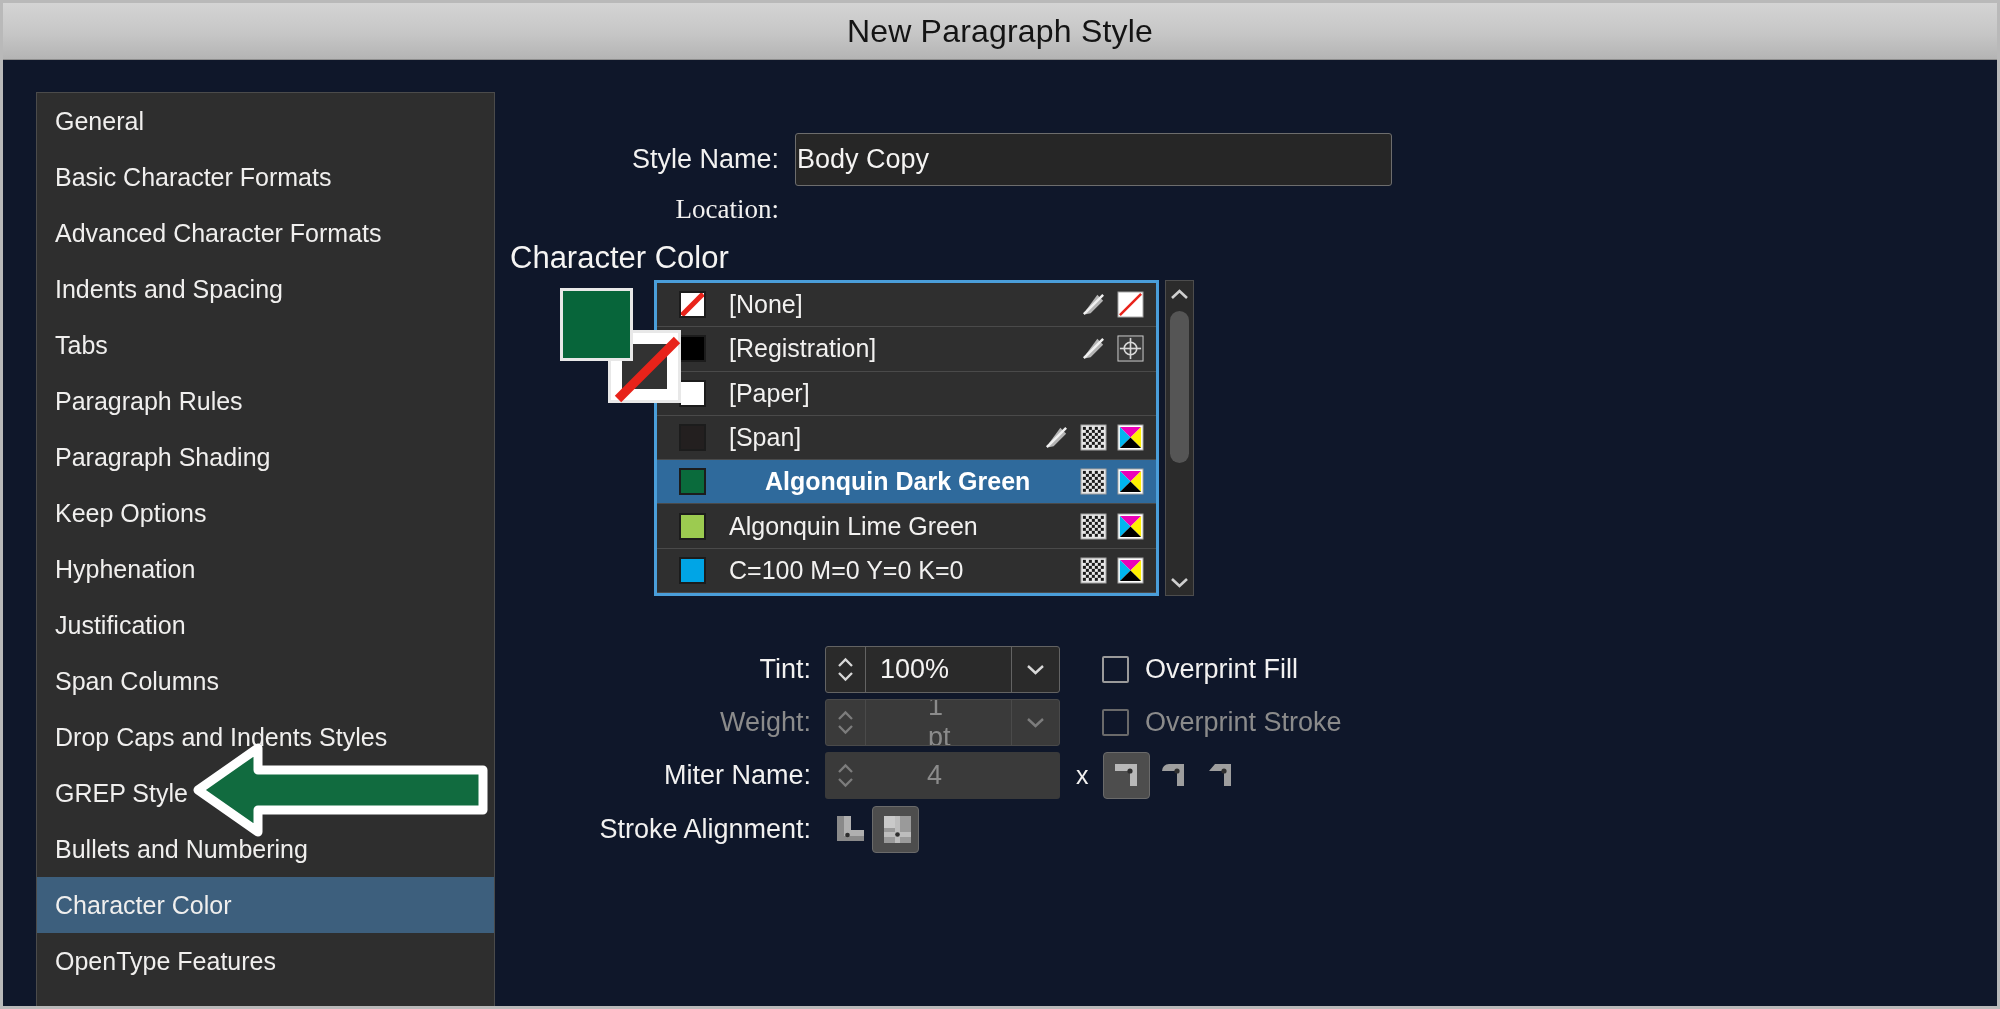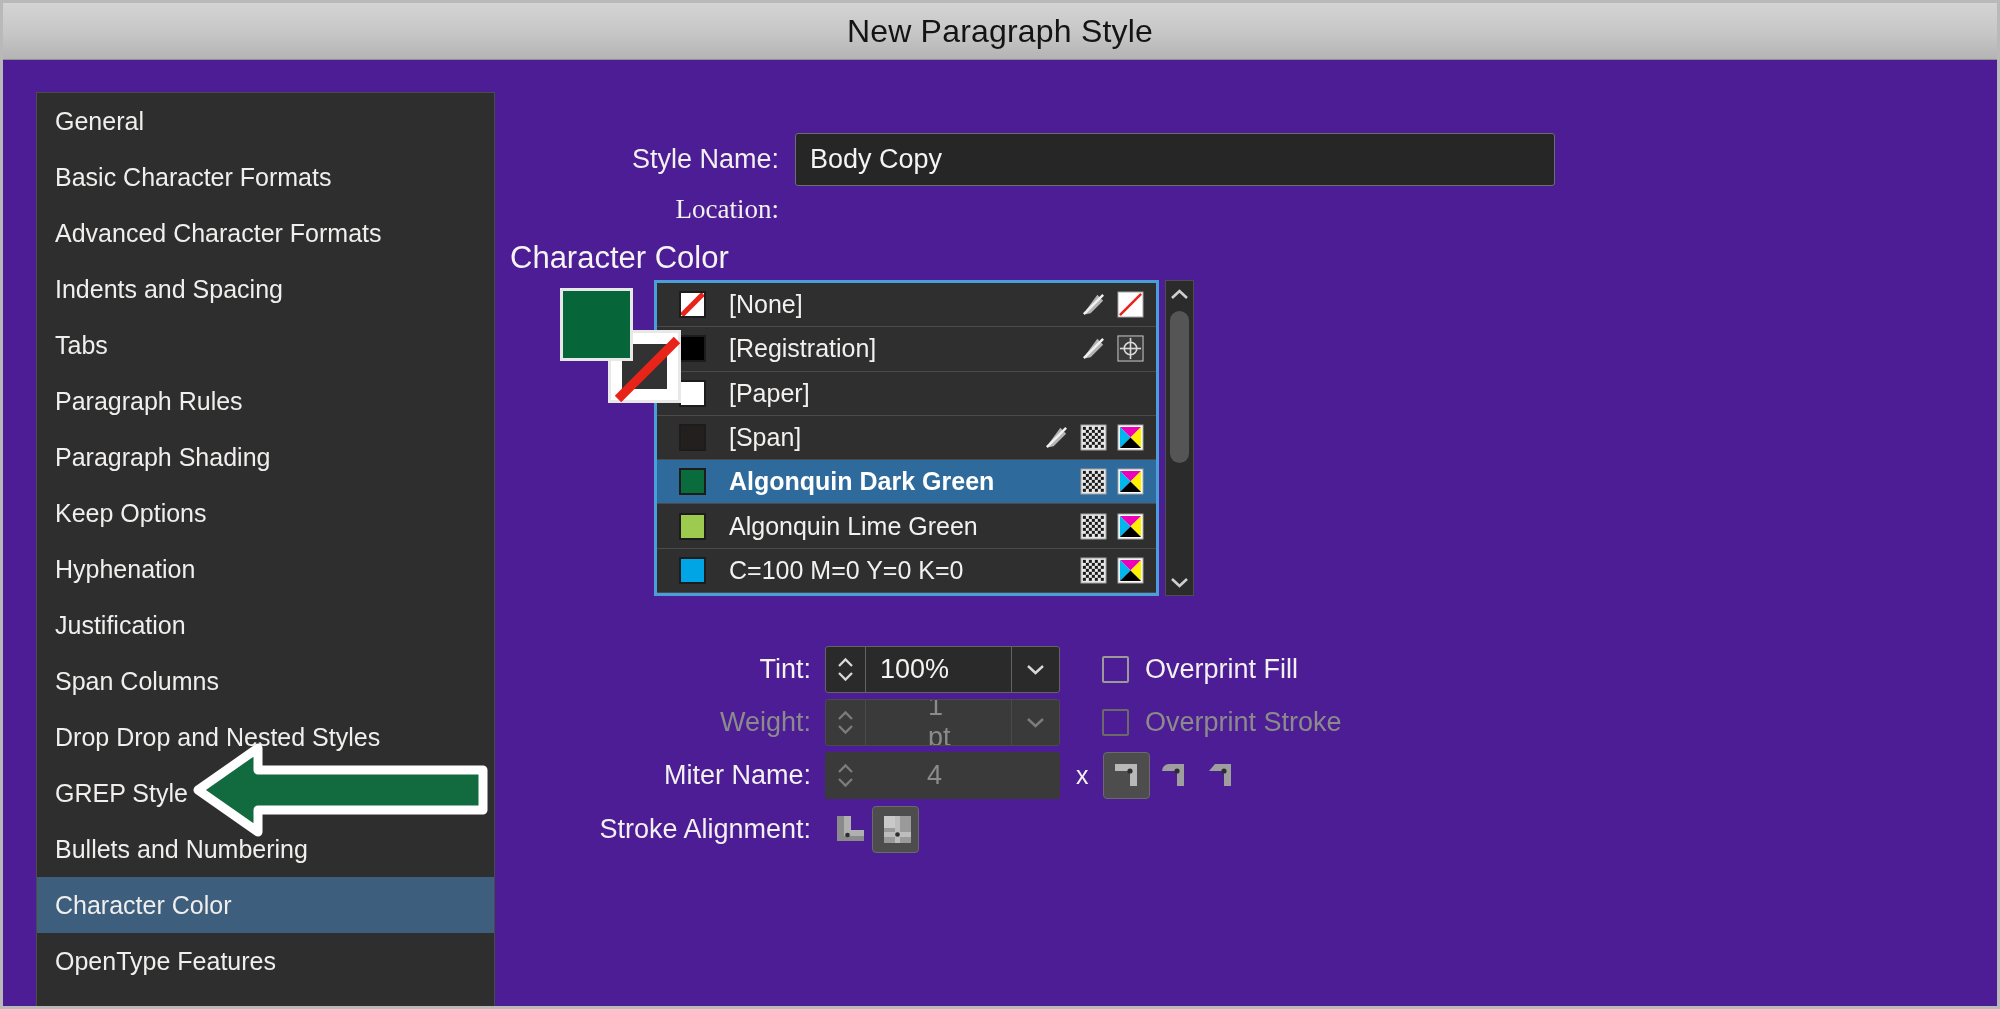--- a/index.html
+++ b/index.html
@@ -26,21 +26,21 @@
     display: flex; align-items: center; justify-content: center;
   }
   .titlebar-text {
     font-size: 32px; color: #141414; letter-spacing: .2px;
   }
 
   
   .body-area {
     position: absolute; left: 0; top: 57px;
     width: 1994px; height: 946px;
-    background: #4c1d95;
+    background: #0f172a;
   }
 
   
   .sidebar {
     position: absolute; left: 33px; top: 32px;
     width: 459px; height: 920px;
     background: #2e2e2e;
     border: 1px solid #4b4b4b;
     border-bottom: none;
     overflow: hidden;
@@ -64,26 +64,26 @@
     position: absolute; left: 0; top: 40px;
     width: 1340px; height: 54px;
     display: flex; align-items: center;
   }
   .lbl-stylename {
     width: 300px; text-align: right;
     font-size: 27px; color: #f2f1f0;
     padding-right: 16px;
   }
   .input-stylename {
-    width: 760px; height: 53px;
+    width: 597px; height: 53px;
     background: #262626;
     border: 1px solid #6d6d6d;
     border-radius: 3px;
     display: flex; align-items: center;
-    padding-left: 14px;
+    padding-left: 1px;
     font-size: 27px; color: #f5f4f3;
   }
 
   .row-location {
     position: absolute; left: 0; top: 102px;
     width: 1340px; height: 46px;
     display: flex; align-items: flex-start; font-family: Liberation Serif, serif;
   }
   .lbl-location {
     width: 300px; text-align: right;
@@ -137,21 +137,21 @@
     width: 499px; height: 310px;
     overflow: hidden;
   }
   .swatch-row {
     height: 44.3px;
     display: flex; align-items: center;
     border-bottom: 1px solid #4a4a4a;
     padding-left: 22px;
     position: relative;
   }
-  .swatch-row.selected { background: #2f6a9c; }
+  .swatch-row.selected { background: #2f6a9c; gap: 36px; }
   .chip {
     width: 27px; height: 27px;
     border: 2px solid #1c1c1c;
     flex: 0 0 auto;
   }
   .swatch-label {
     margin-left: 23px;
     font-size: 25px; color: #f2f1f0;
     white-space: nowrap;
   }
@@ -281,21 +281,21 @@
         <div class="side-item">
           <span>Hyphenation</span>
         </div>
         <div class="side-item">
           <span>Justification</span>
         </div>
         <div class="side-item">
           <span>Span Columns</span>
         </div>
         <div class="side-item">
-          <span>Drop Drop and Nested Styles</span>
+          <span>Drop Caps and Indents Styles</span>
         </div>
         <div class="side-item">
           <span>GREP Style</span>
         </div>
         <div class="side-item">
           <span>Bullets and Numbering</span>
         </div>
         <div class="side-item selected">
           <span>Character Color</span>
         </div>

